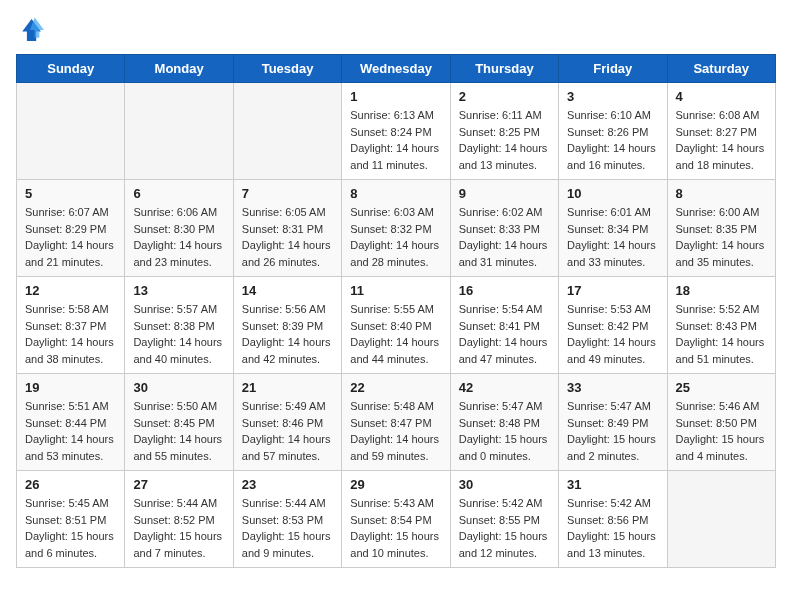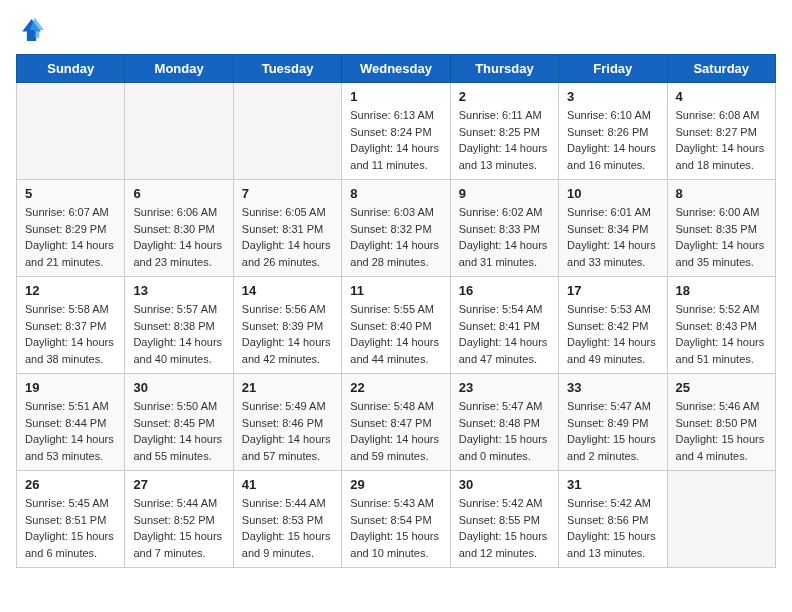--- a/index.html
+++ b/index.html
@@ -208,21 +208,21 @@
         </td>
         <td>
           <div class="day-number">21</div>
           <div class="day-info">Sunrise: 5:49 AM<br>Sunset: 8:46 PM<br>Daylight: 14 hours<br>and 57 minutes.</div>
         </td>
         <td>
           <div class="day-number">22</div>
           <div class="day-info">Sunrise: 5:48 AM<br>Sunset: 8:47 PM<br>Daylight: 14 hours<br>and 59 minutes.</div>
         </td>
         <td>
-          <div class="day-number">23</div>
+          <div class="day-number">42</div>
           <div class="day-info">Sunrise: 5:47 AM<br>Sunset: 8:48 PM<br>Daylight: 15 hours<br>and 0 minutes.</div>
         </td>
         <td>
           <div class="day-number">33</div>
           <div class="day-info">Sunrise: 5:47 AM<br>Sunset: 8:49 PM<br>Daylight: 15 hours<br>and 2 minutes.</div>
         </td>
         <td>
           <div class="day-number">25</div>
           <div class="day-info">Sunrise: 5:46 AM<br>Sunset: 8:50 PM<br>Daylight: 15 hours<br>and 4 minutes.</div>
         </td>
@@ -230,21 +230,21 @@
       <tr>
         <td>
           <div class="day-number">26</div>
           <div class="day-info">Sunrise: 5:45 AM<br>Sunset: 8:51 PM<br>Daylight: 15 hours<br>and 6 minutes.</div>
         </td>
         <td>
           <div class="day-number">27</div>
           <div class="day-info">Sunrise: 5:44 AM<br>Sunset: 8:52 PM<br>Daylight: 15 hours<br>and 7 minutes.</div>
         </td>
         <td>
-          <div class="day-number">41</div>
+          <div class="day-number">23</div>
           <div class="day-info">Sunrise: 5:44 AM<br>Sunset: 8:53 PM<br>Daylight: 15 hours<br>and 9 minutes.</div>
         </td>
         <td>
           <div class="day-number">29</div>
           <div class="day-info">Sunrise: 5:43 AM<br>Sunset: 8:54 PM<br>Daylight: 15 hours<br>and 10 minutes.</div>
         </td>
         <td>
           <div class="day-number">30</div>
           <div class="day-info">Sunrise: 5:42 AM<br>Sunset: 8:55 PM<br>Daylight: 15 hours<br>and 12 minutes.</div>
         </td>

